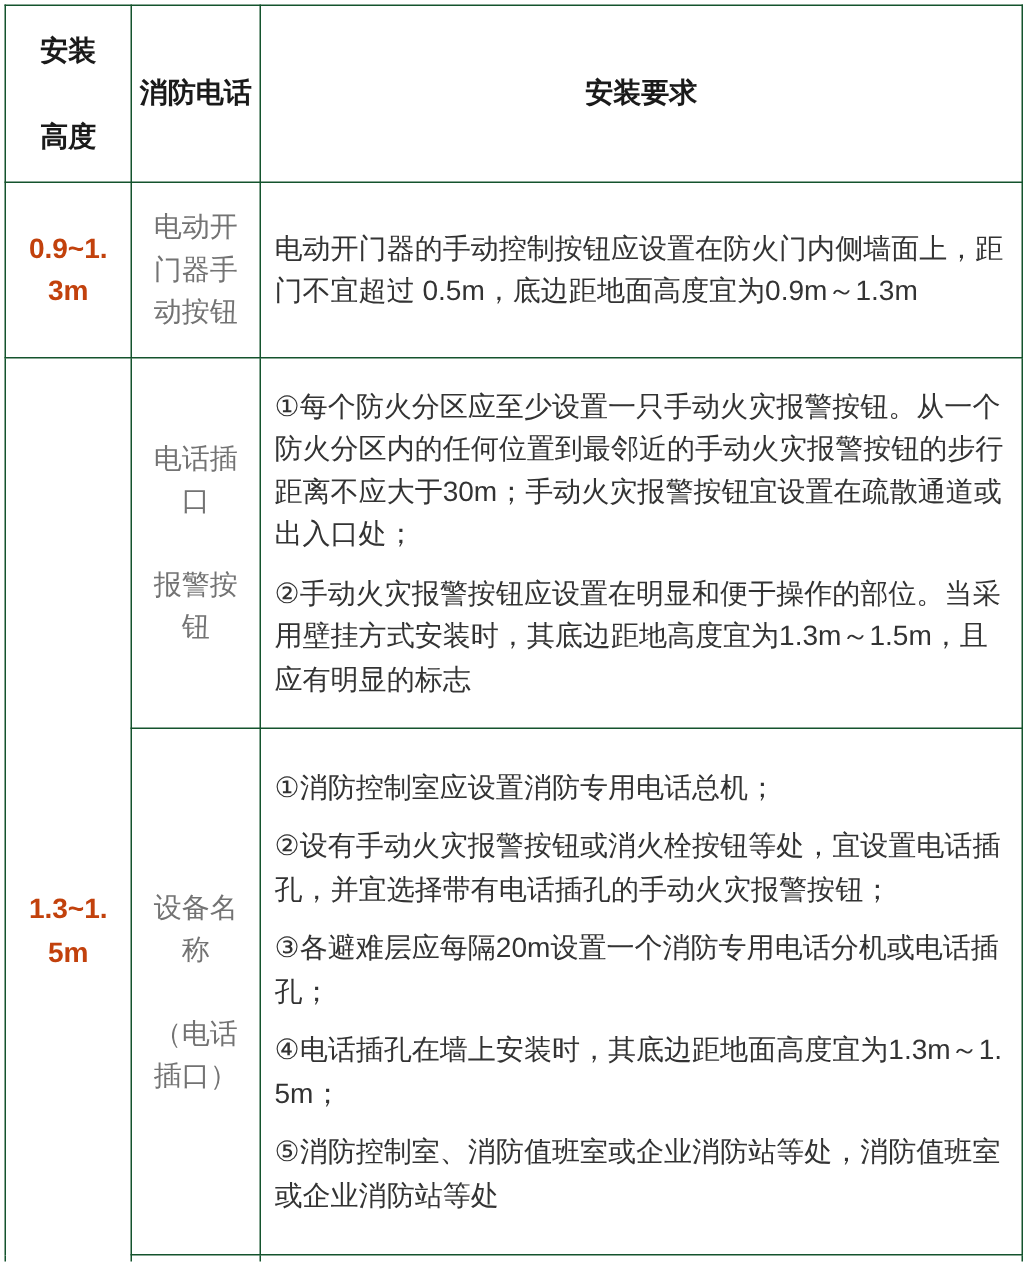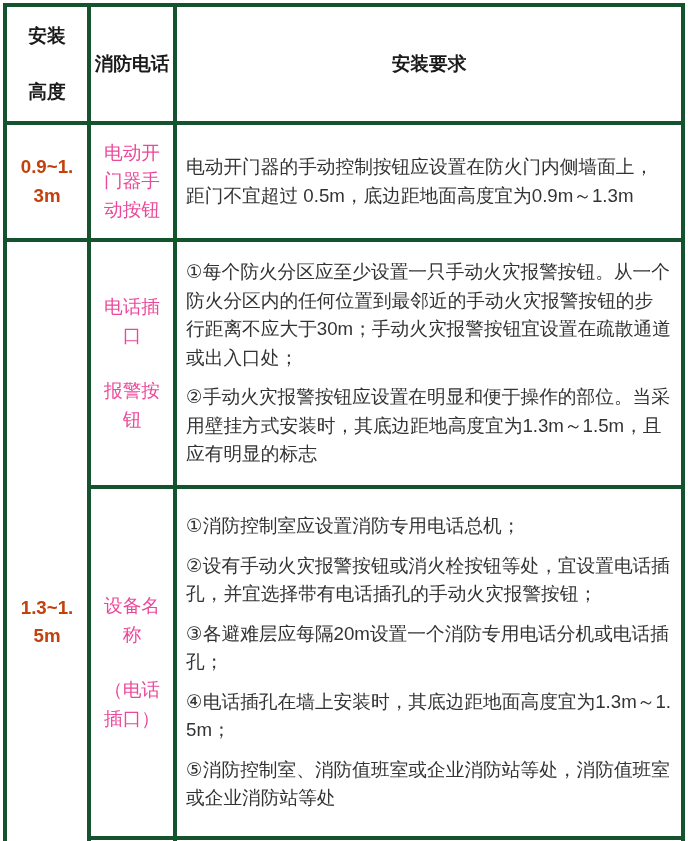--- a/index.html
+++ b/index.html
@@ -17,21 +17,21 @@
     width: 678px;
     margin: 3px 0 0 3px;
     font-size: 18.7px;
     line-height: 28.5px;
     color: #333333;
   }
   .req-table col.c1 { width: 84px; }
   .req-table col.c2 { width: 86px; }
   .req-table col.c3 { width: 508px; }
   .req-table th, .req-table td {
-    border: 4px solid #14532d;
+    border: 1px solid #14532d;
     vertical-align: middle;
     padding: 0;
     background: #ffffff;
   }
   .req-table th {
     font-weight: bold;
     color: #1a1a1a;
     text-align: center;
     font-size: 18.7px;
   }
@@ -46,21 +46,21 @@
     color: #c2410c;
     text-align: center;
     white-space: pre-line;
     padding: 0 8px;
   }
   td.height-cell.merged {
     padding-top: 116px;
   }
   td.device-cell {
     text-align: center;
-    color: #ec4899;
+    color: #737373;
     padding: 0 10px;
   }
   td.req-cell {
     text-align: left;
     padding: 0 10px 0 9px;
     word-break: break-all;
   }
   .para + .para { margin-top: 11px; }
   .nline + .nline { margin-top: 27px; }
   .hline + .hline { margin-top: 28px; }

